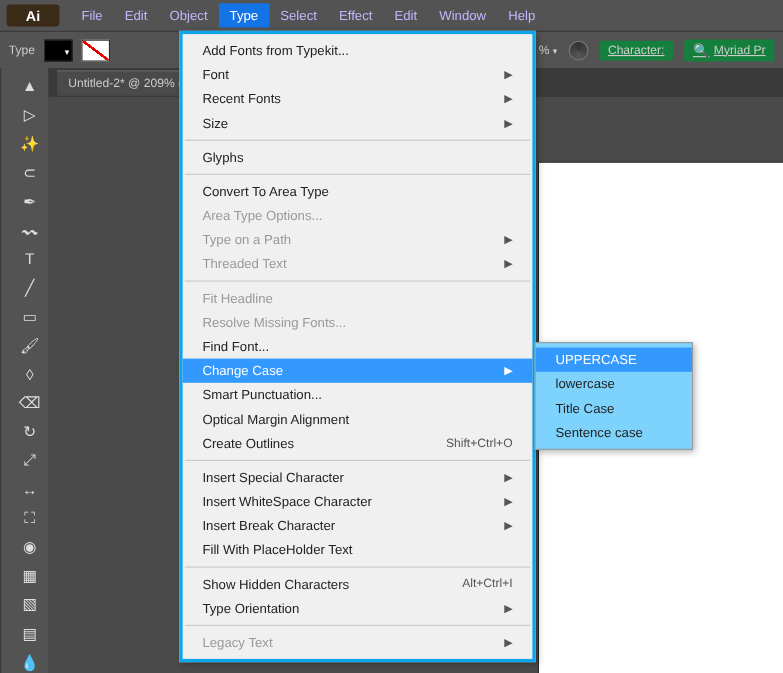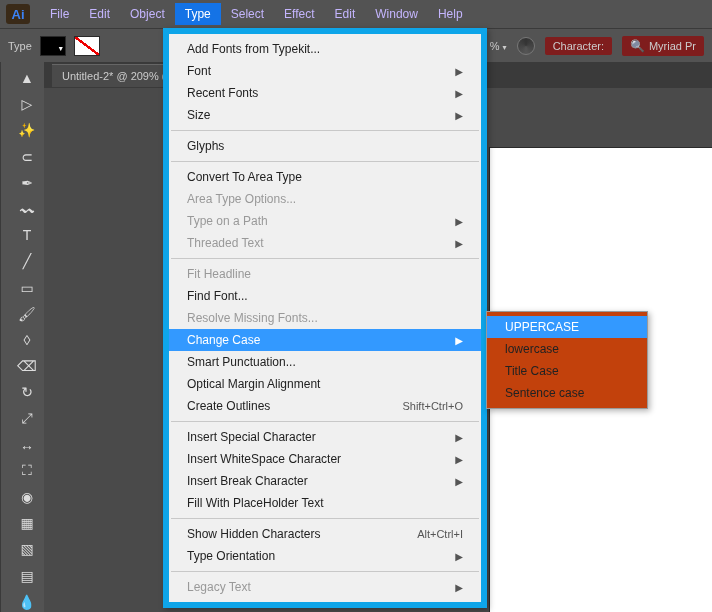--- a/index.html
+++ b/index.html
@@ -1,59 +1,59 @@
 <!DOCTYPE html>
 <html><head>
 <meta charset="utf-8">
 <style>
 * { margin: 0; padding: 0; box-sizing: border-box; font-family: "Segoe UI", Arial, sans-serif; }
 body { background: #4a4a4a; width: 712px; height: 612px; overflow: hidden; position: relative; user-select: none; }
 
 .menubar { height: 28px; background: #535353; display: flex; align-items: center; padding-left: 6px; gap: 2px; }
-.ai-logo { width: 24px; height: 20px; background: #3a2a18; color: #3b82f6; display: flex; align-items: center; justify-content: center; font-weight: bold; font-size: 13px; border-radius: 3px; margin-right: 8px; }
+.ai-logo { width: 48px; height: 20px; background: #3a2a18; color: #ffffff; display: flex; align-items: center; justify-content: center; font-weight: bold; font-size: 13px; border-radius: 3px; margin-right: 8px; }
 .menu-item { color: #c4b5fd; font-size: 12px; padding: 4px 10px; cursor: pointer; }
 .menu-item.active { background: #1473e6; color: #fff; }
 .menubar-right { margin-left: auto; display: flex; gap: 12px; align-items: center; padding-right: 10px; }
 .mb-icon { width: 18px; height: 18px; display: flex; align-items: center; justify-content: center; color: #999; font-size: 12px; }
 .mb-box { width: 22px; height: 18px; background: #666; border-radius: 2px; display: flex; align-items: center; justify-content: center; color: #333; font-size: 10px; font-weight: bold; }
 
 .options-bar { height: 34px; background: #535353; border-top: 1px solid #3a3a3a; display: flex; align-items: center; padding: 0 8px; gap: 8px; }
 .opt-label { color: #ccc; font-size: 11px; }
 .color-swatch { width: 26px; height: 20px; border: 1px solid #2a2a2a; }
 .color-swatch.black { background: #000; }
 .color-swatch.none { background: #fff; position: relative; }
 .color-swatch.none::after { content: ""; position: absolute; inset: 0; background: linear-gradient(to top right, transparent 46%, #e00 46%, #e00 54%, transparent 54%); }
 .opts-right { margin-left: auto; display: flex; gap: 10px; align-items: center; }
-.panel-pill { background: #7f1d1d; color: #ccc; font-size: 11px; padding: 3px 8px; border-radius: 2px; display: flex; align-items: center; gap: 4px; }
+.panel-pill { background: #15803d; color: #ccc; font-size: 11px; padding: 3px 8px; border-radius: 2px; display: flex; align-items: center; gap: 4px; text-decoration: underline; }
 .pct { color: #ccc; font-size: 11px; }
 .arrow-down { font-size: 8px; color: #ccc; }
 .search-glyph { color: #ccc; font-size: 12px; }
 .color-wheel { width: 18px; height: 18px; border-radius: 50%; background: conic-gradient(#333,#555,#333); border: 1px solid #777; }
 
 .main { position: absolute; top: 62px; left: 0; right: 0; bottom: 0; display: flex; }
 .toolbar { width: 34px; background: #535353; display: flex; flex-direction: column; align-items: center; gap: 6px; padding-top: 6px; }
 .tool { width: 22px; height: 22px; display: flex; align-items: center; justify-content: center; color: #ddd; font-size: 14px; position: relative; }
 .expand-rail { width: 10px; background: #535353; border-left: 1px solid #3a3a3a; }
 
 .doc-area { flex: 1; background: #4a4a4a; }
 .tab-strip { height: 26px; background: #3a3a3a; display: flex; align-items: center; padding-left: 8px; }
 .doc-tab { color: #ccc; font-size: 11px; background: #4a4a4a; padding: 5px 10px; border-top: 1px solid #666; }
 .canvas-wrap { position: absolute; top: 26px; left: 0; right: 0; bottom: 0; }
 .canvas { position: absolute; background: #fff; box-shadow: 0 0 0 1px #2a2a2a; top: 60px; left: 490px; width: 300px; height: 600px; }
 
-.dropdown { position: absolute; top: 28px; left: 163px; width: 324px; background: #f0f0f0; border: 6px solid #0ea5e9; box-shadow: 2px 2px 6px rgba(0,0,0,0.3); font-size: 12px; color: #222; padding: 4px 0; }
+.dropdown { position: absolute; top: 28px; left: 163px; width: 324px; background: #f0f0f0; border: 3px solid #0ea5e9; box-shadow: 2px 2px 6px rgba(0,0,0,0.3); font-size: 12px; color: #222; padding: 4px 0; }
 .dd-item { padding: 4px 18px; display: flex; align-items: center; justify-content: space-between; }
 .dd-item.disabled { color: #999; }
 .dd-item.highlight { background: #3399ff; color: #fff; }
 .dd-sep { height: 1px; background: #c8c8c8; margin: 4px 2px; }
 .submenu-arrow { font-size: 10px; color: #555; }
 .dd-item.highlight .submenu-arrow { color: #fff; }
 .dd-shortcut { color: #555; font-size: 11px; }
 
-.submenu { position: absolute; top: 311px; left: 486px; width: 162px; background: #c2410c; border: 1px solid #9a9a9a; box-shadow: 2px 2px 6px rgba(0,0,0,0.3); font-size: 12px; color: #222; padding: 4px 0; }
+.submenu { position: absolute; top: 311px; left: 486px; width: 144px; background: #7dd3fc; border: 1px solid #9a9a9a; box-shadow: 2px 2px 6px rgba(0,0,0,0.3); font-size: 12px; color: #222; padding: 4px 0; }
 </style>
 </head>
 <body>
 
 <div class="menubar">
   <div class="ai-logo">Ai</div>
   <div id="menubar-items" style="display: flex;">
       <div class="menu-item">File</div>
       <div class="menu-item">Edit</div>
       <div class="menu-item">Object</div>
@@ -150,25 +150,25 @@
       <span class="submenu-arrow">▶</span>
     </div>
     <div class="dd-item disabled">
       <span>Threaded Text</span>
       <span class="submenu-arrow">▶</span>
     </div>
     <div class="dd-sep"></div>
     <div class="dd-item disabled">
       <span>Fit Headline</span>
     </div>
+    <div class="dd-item disabled">
+      <span>Resolve Missing Fonts...</span>
+    </div>
     <div class="dd-item">
       <span>Find Font...</span>
-    </div>
-    <div class="dd-item disabled">
-      <span>Resolve Missing Fonts...</span>
     </div>
     <div class="dd-item highlight">
       <span>Change Case</span>
       <span class="submenu-arrow">▶</span>
     </div>
     <div class="dd-item">
       <span>Smart Punctuation...</span>
     </div>
     <div class="dd-item">
       <span>Optical Margin Alignment</span>

